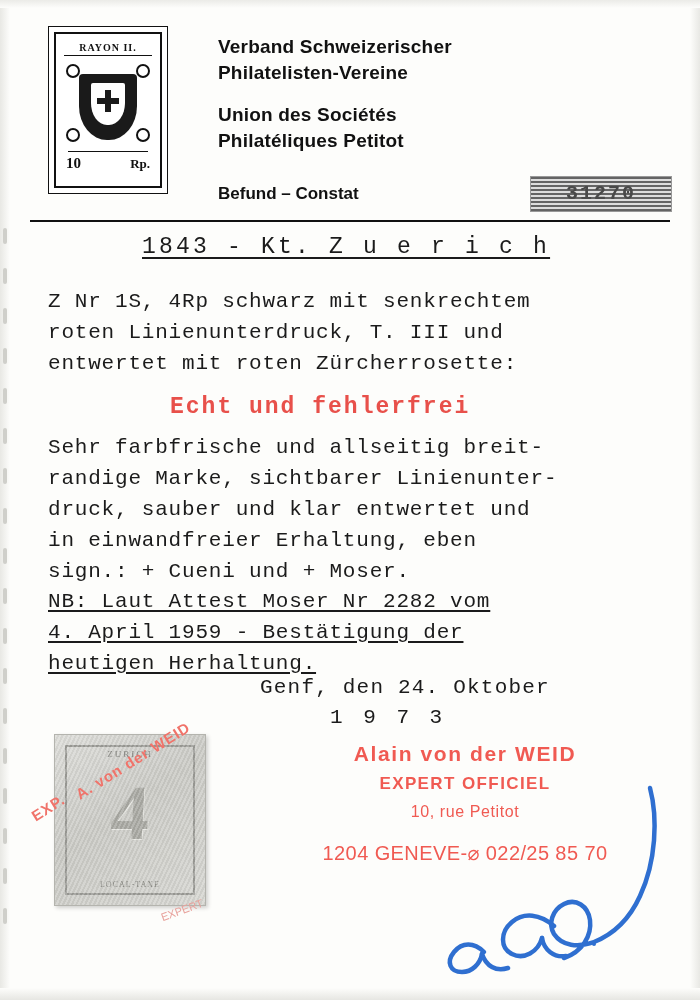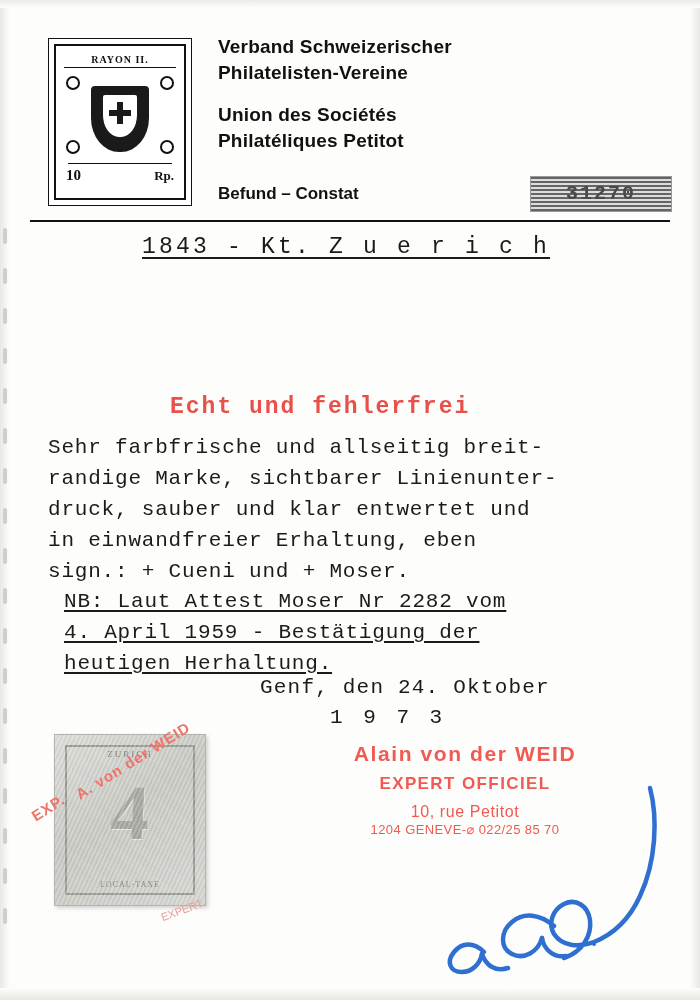--- a/index.html
+++ b/index.html
@@ -50,22 +50,22 @@
   .header {
     position: absolute;
     left: 18px;
     top: 14px;
     width: 664px;
     height: 186px;
   }
   .stamp-logo {
     position: absolute;
     left: 30px;
-    top: 24px;
-    width: 144px;
+    top: 12px;
+    width: 120px;
     height: 168px;
     background: #fff;
     border: 1px solid #111;
     box-sizing: border-box;
   }
   .stamp-inner {
     position: absolute;
     left: 5px; top: 5px; right: 5px; bottom: 5px;
     border: 2px solid #111;
     box-sizing: border-box;
@@ -251,21 +251,21 @@
     position: absolute;
     left: 158px;
     top: 180px;
     font-size: 23px;
     color: #e8504a;
     font-weight: bold;
     letter-spacing: 2px;
     white-space: nowrap;
   }
   .p2 { top: 218px; }
-  .p3 { top: 372px; margin-left: 16px; }
+  .p3 { top: 372px; }
   .u-underline {
     text-decoration: underline;
     text-underline-offset: 3px;
   }
 
   .place-date {
     position: absolute;
     left: 248px;
     top: 462px;
     font-size: 21px;
@@ -304,22 +304,22 @@
     margin-top: 8px;
     white-space: nowrap;
   }
   .es-addr {
     font-size: 16px;
     margin-top: 9px;
     letter-spacing: 0.6px;
     white-space: nowrap;
   }
   .es-city {
-    font-size: 13px;
-    margin-top: 1px;
+    font-size: 20px;
+    margin-top: 20px;
     letter-spacing: 0.4px;
     white-space: nowrap;
   }
 
   
   .diag-mark {
     position: absolute;
     color: #f0736a;
     font-size: 15px;
     font-weight: bold;
@@ -484,20 +484,23 @@
 
     <div class="cert-number">31270</div>
 
     <div class="header-rule"></div>
   </div>
 
   <div class="body-area">
 
     <div class="tw title-line">1843 - Kt. Z u e r i c h</div>
 
+    <div class="tw para p1">Z Nr 1S, 4Rp schwarz mit senkrechtem
+roten Linienunterdruck, T. III und
+entwertet mit roten Zürcherrosette:</div>
 
     <div class="tw echt">Echt und fehlerfrei</div>
 
     <div class="tw para p2">Sehr farbfrische und allseitig breit-
 randige Marke, sichtbarer Linienunter-
 druck, sauber und klar entwertet und
 in einwandfreier Erhaltung, eben
 sign.: + Cueni und + Moser.</div>
 
     <div class="tw para p3 u-underline">NB: Laut Attest Moser Nr 2282 vom

